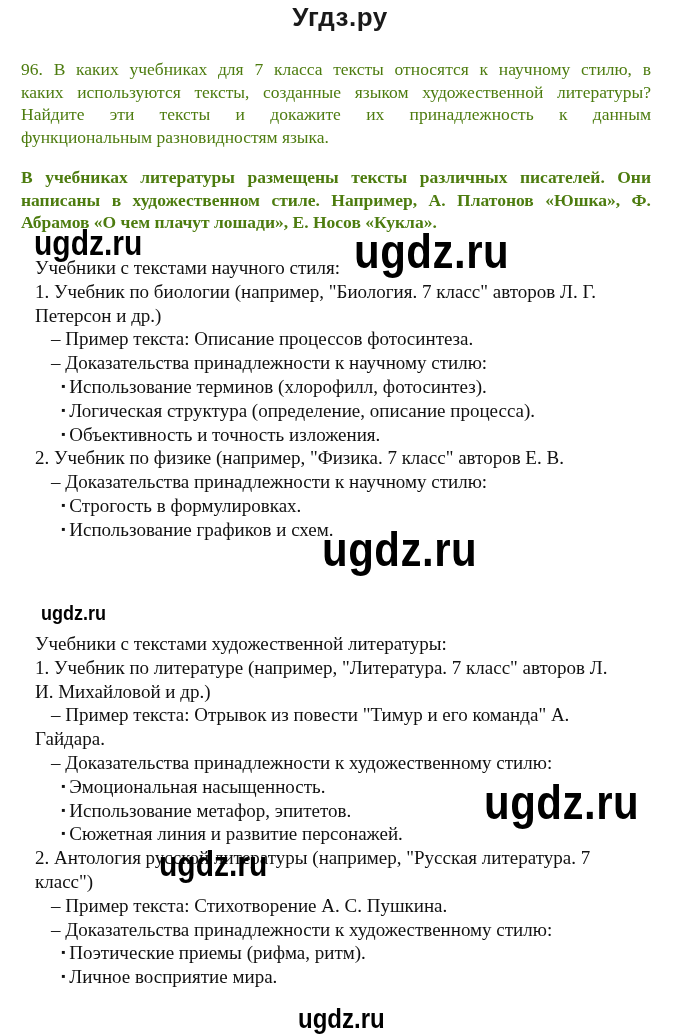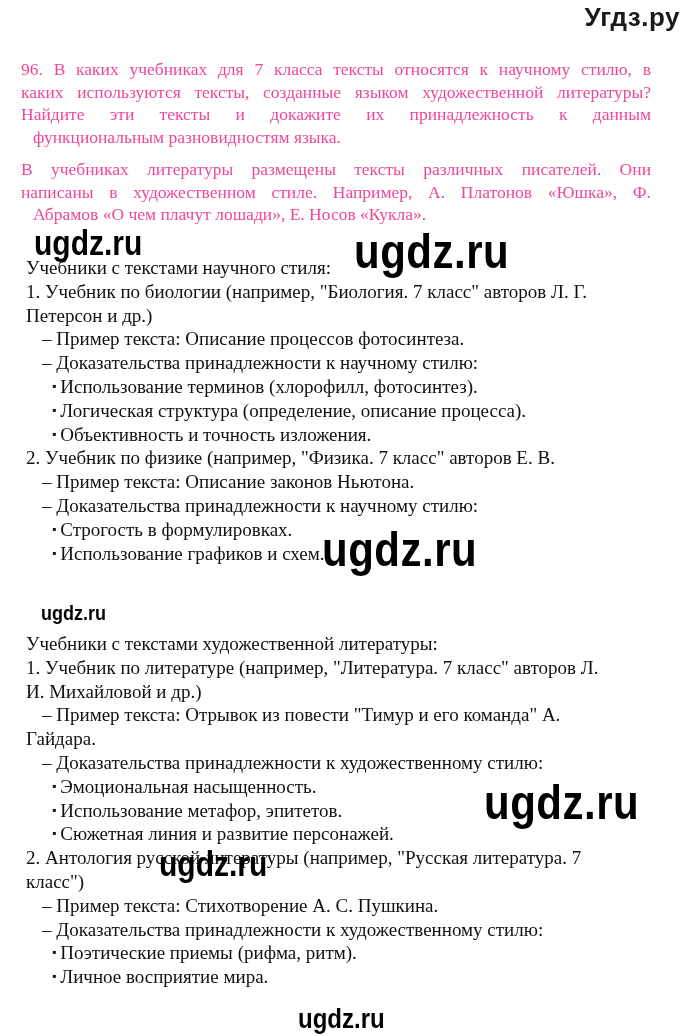--- a/index.html
+++ b/index.html
@@ -1,24 +1,24 @@
 <!DOCTYPE html>
 <html><head>
 <meta charset="utf-8">
 <style>
   html, body { margin: 0; padding: 0; background: #ffffff; }
   body { width: 680px; height: 1036px; position: relative; overflow: hidden; color: #1a1a1a; }
   .serif { font-family: "Liberation Serif", "DejaVu Serif", serif; }
   .sans { font-family: "Liberation Sans", "DejaVu Sans", sans-serif; }
-  .header-title { position: absolute; top: 2px; left: 0; width: 680px; text-align: right; font-size: 26px; font-weight: bold; letter-spacing: 0.5px; }
-  .q { position: absolute; left: 21px; width: 630px; font-size: 17.5px; line-height: 22.5px; text-align: justify; color: #ec4899; }
+  .header-title { position: absolute; top: 2px; left: 0; width: 680px; text-align: center; font-size: 26px; font-weight: bold; letter-spacing: 0.5px; }
+  .q { position: absolute; left: 21px; width: 630px; font-size: 17.5px; line-height: 22.5px; text-align: justify; color: #4d7c0f; }
   .jline { display: block; text-align: justify; text-align-last: justify; }
-  .lline { display: block; margin-left: 12px; }
+  .lline { display: block; }
   .ans { position: absolute; left: 26px; width: 620px; font-size: 19px; line-height: 23.8px; color: #111; }
-  .ans .row { display: block; white-space: nowrap; }
+  .ans .row { display: block; white-space: nowrap; margin-left: 9px; }
   .ind1 { padding-left: 16px; }
   .ind2 { padding-left: 26px; }
   .bullet { font-size: 12px; vertical-align: 3px; margin-right: 4px; }
   .wm { position: absolute; font-weight: bold; color: #000; line-height: 1; transform: scaleY(1.15); transform-origin: top left; }
   .wm-big { font-size: 42px; letter-spacing: 0.5px; }
   .wm-mid { font-size: 30px; }
   .wm-small { font-size: 18px; }
   .wm-foot { font-size: 24px; }
 </style>
 </head>
@@ -26,37 +26,36 @@
 
 <div class="header-title sans">Угдз.ру</div>
 
 <div class="q serif" style="top:58px;">
   <span class="jline">96. В каких учебниках для 7 класса тексты относятся к научному стилю, в</span>
   <span class="jline">каких используются тексты, созданные языком художественной литературы?</span>
   <span class="jline">Найдите эти тексты и докажите их принадлежность к данным</span>
   <span class="lline">функциональным разновидностям языка.</span>
 </div>
 
-<div class="q serif" style="top:158px;">
+<div class="q serif" style="top:166px;font-weight:bold;">
   <span class="jline">В учебниках литературы размещены тексты различных писателей. Они</span>
   <span class="jline">написаны в художественном стиле. Например, А. Платонов «Юшка», Ф.</span>
   <span class="lline">Абрамов «О чем плачут лошади», Е. Носов «Кукла».</span>
 </div>
 
 <div class="ans serif" style="top:256px;">
   <span class="row">Учебники с текстами научного стиля:</span>
   <span class="row">1. Учебник по биологии (например, "Биология. 7 класс" авторов Л. Г.</span>
   <span class="row">Петерсон и др.)</span>
   <span class="row ind1">– Пример текста: Описание процессов фотосинтеза.</span>
   <span class="row ind1">– Доказательства принадлежности к научному стилю:</span>
   <span class="row ind2"><span class="bullet">▪</span><span>Использование терминов (хлорофилл, фотосинтез).</span></span>
   <span class="row ind2"><span class="bullet">▪</span><span>Логическая структура (определение, описание процесса).</span></span>
   <span class="row ind2"><span class="bullet">▪</span><span>Объективность и точность изложения.</span></span>
   <span class="row">2. Учебник по физике (например, "Физика. 7 класс" авторов Е. В.</span>
-  <span class="row ind1">– Пример текста: Описание законов Ньютона.</span>
   <span class="row ind1">– Доказательства принадлежности к научному стилю:</span>
   <span class="row ind2"><span class="bullet">▪</span><span>Строгость в формулировках.</span></span>
   <span class="row ind2"><span class="bullet">▪</span><span>Использование графиков и схем.</span></span>
 </div>
 
 <div class="ans serif" style="top:632px;">
   <span class="row">Учебники с текстами художественной литературы:</span>
   <span class="row">1. Учебник по литературе (например, "Литература. 7 класс" авторов Л.</span>
   <span class="row">И. Михайловой и др.)</span>
   <span class="row ind1">– Пример текста: Отрывок из повести "Тимур и его команда" А.</span>

